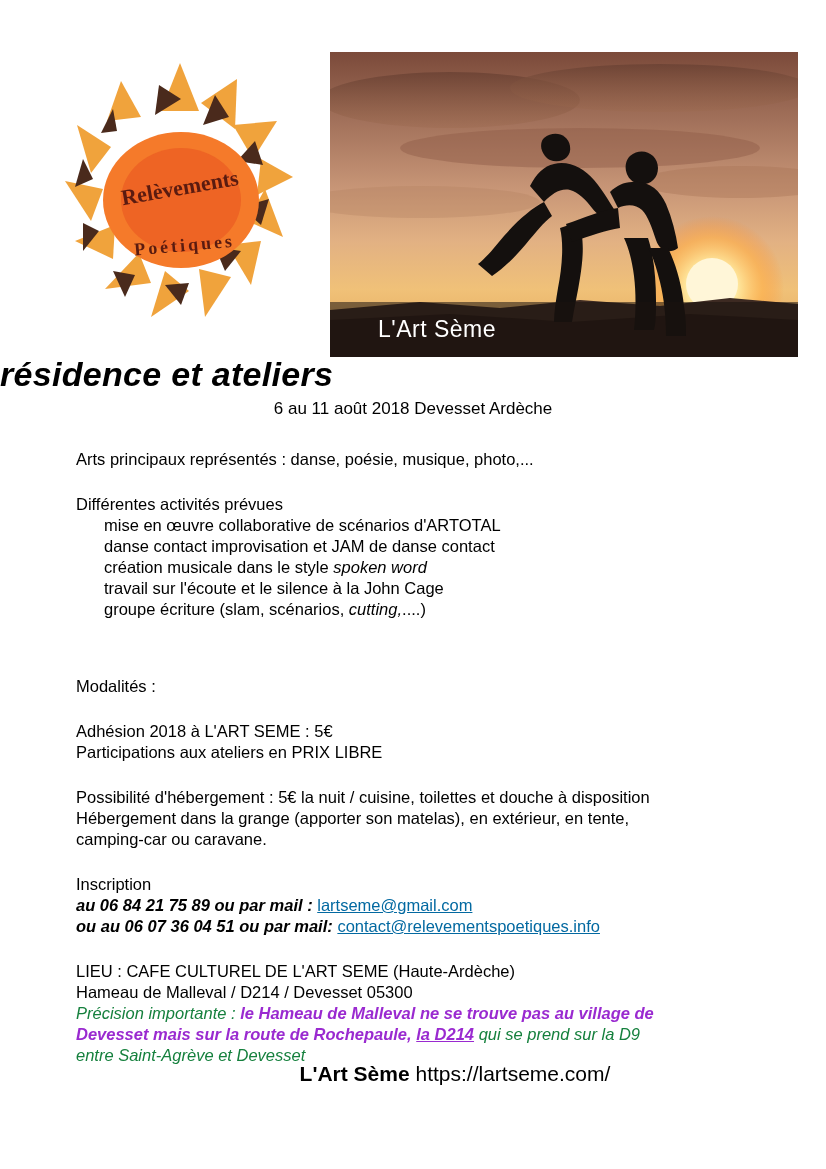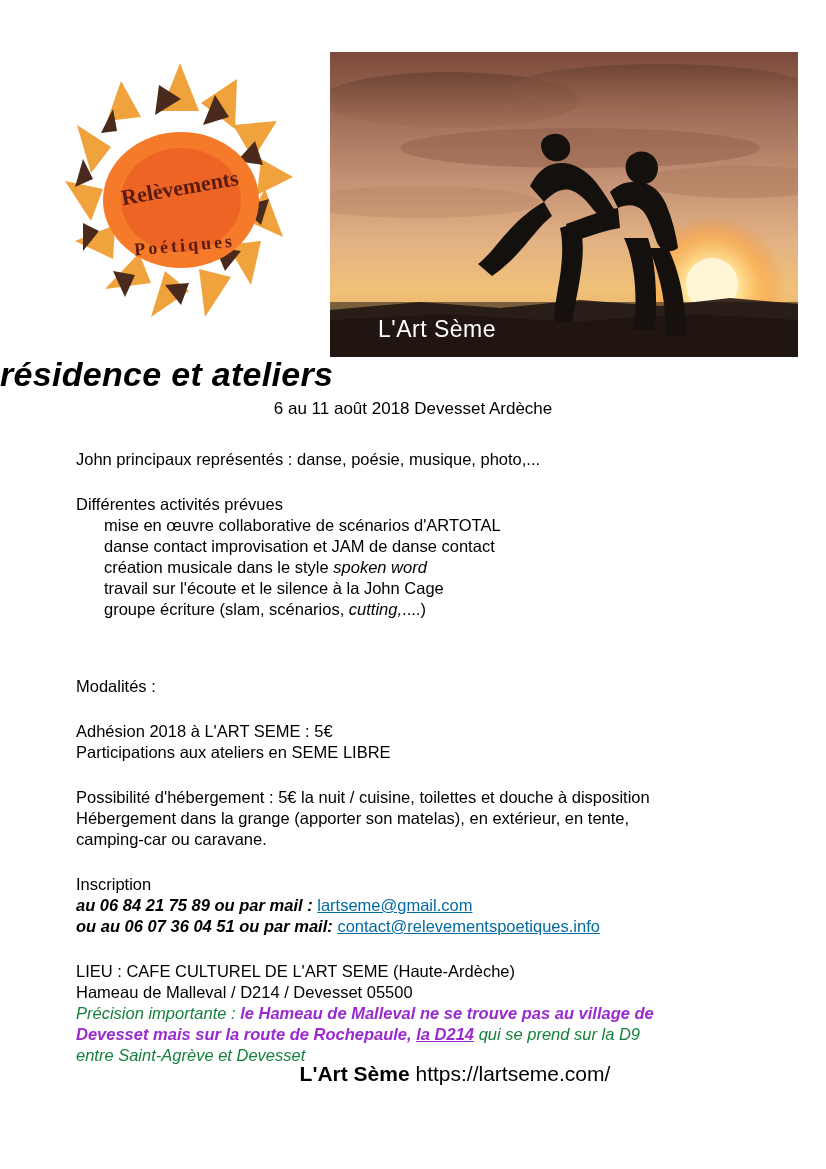--- a/index.html
+++ b/index.html
@@ -243,21 +243,21 @@
     </div>
   </div>
 
   <div class="content">
 
     <div class="title">résidence et ateliers</div>
     <div class="subtitle">6 au 11 août 2018 Devesset Ardèche</div>
 
     <div class="body">
 
-      <div class="para">John principaux représentés  : danse, poésie, musique, photo,...</div>
+      <div class="para">Arts principaux représentés  : danse, poésie, musique, photo,...</div>
 
       <div class="spacer-24"></div>
 
       <div class="para">Différentes activités prévues</div>
 
       <div class="indented">
         <div>
           <span>mise en œuvre collaborative de scénarios d'ARTOTAL</span>
         </div>
         <div>
@@ -275,21 +275,21 @@
       </div>
 
       <div class="spacer-40"></div>
       <div class="spacer-16"></div>
 
       <div class="para">Modalités  :</div>
 
       <div class="spacer-24"></div>
 
       <div class="para">Adhésion 2018 à L'ART SEME  : 5€</div>
-      <div class="para">Participations aux ateliers en SEME LIBRE</div>
+      <div class="para">Participations aux ateliers en PRIX LIBRE</div>
 
       <div class="spacer-24"></div>
 
       <div class="para">Possibilité d'hébergement : 5€ la nuit / cuisine, toilettes et douche à disposition</div>
       <div class="para">Hébergement dans la grange (apporter son matelas), en extérieur, en tente,</div>
       <div class="para">camping-car ou caravane.</div>
 
       <div class="spacer-24"></div>
 
       <div class="para">Inscription</div>
@@ -300,21 +300,21 @@
       </div>
 
       <div class="para">
         <span class="mailbold">ou au 06 07 36 04 51 ou par mail:</span>
         <a class="link" href="#">contact@relevementspoetiques.info</a>
       </div>
 
       <div class="spacer-24"></div>
 
       <div class="para">LIEU : CAFE CULTUREL DE L'ART SEME (Haute-Ardèche)</div>
-      <div class="para">Hameau de Malleval / D214 / Devesset 05500</div>
+      <div class="para">Hameau de Malleval / D214 / Devesset 05300</div>
 
       <div class="para">
         <span class="purple-light">Précision importante  :</span>
         <span class="purple">le Hameau de Malleval ne se trouve pas au village de</span>
       </div>
       <div class="para">
         <span class="purple">Devesset mais sur la route de Rochepaule,</span>
         <span class="purple underline">la D214</span>
         <span class="purple-light">qui se prend sur la D9</span>
       </div>

